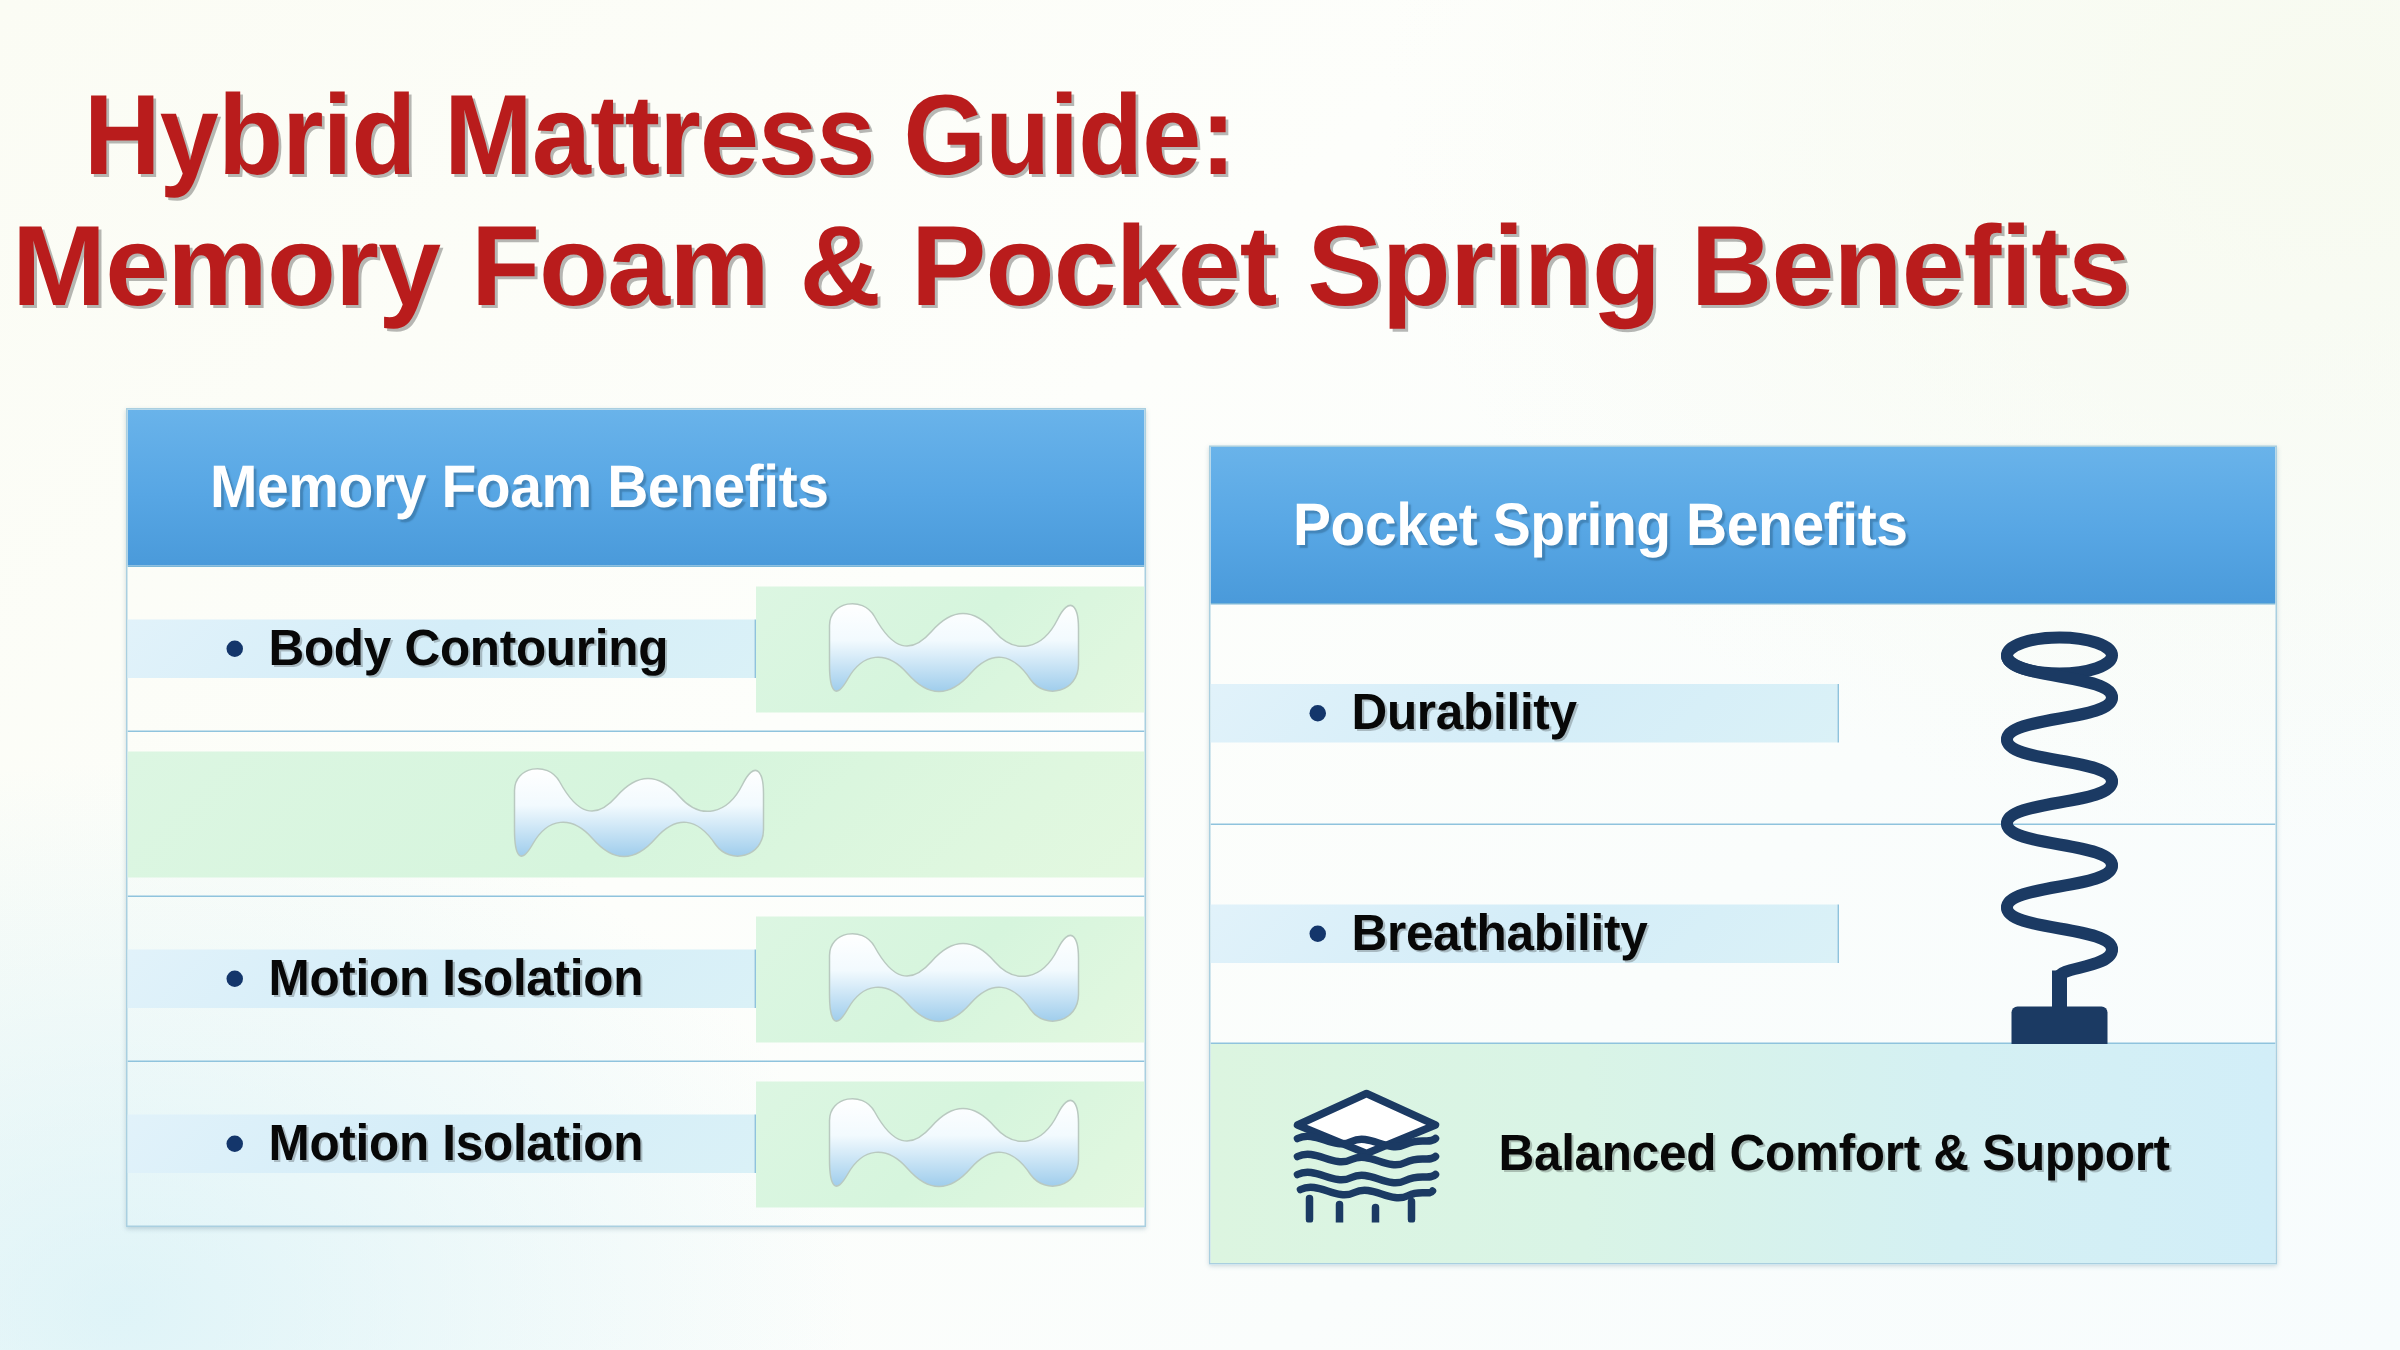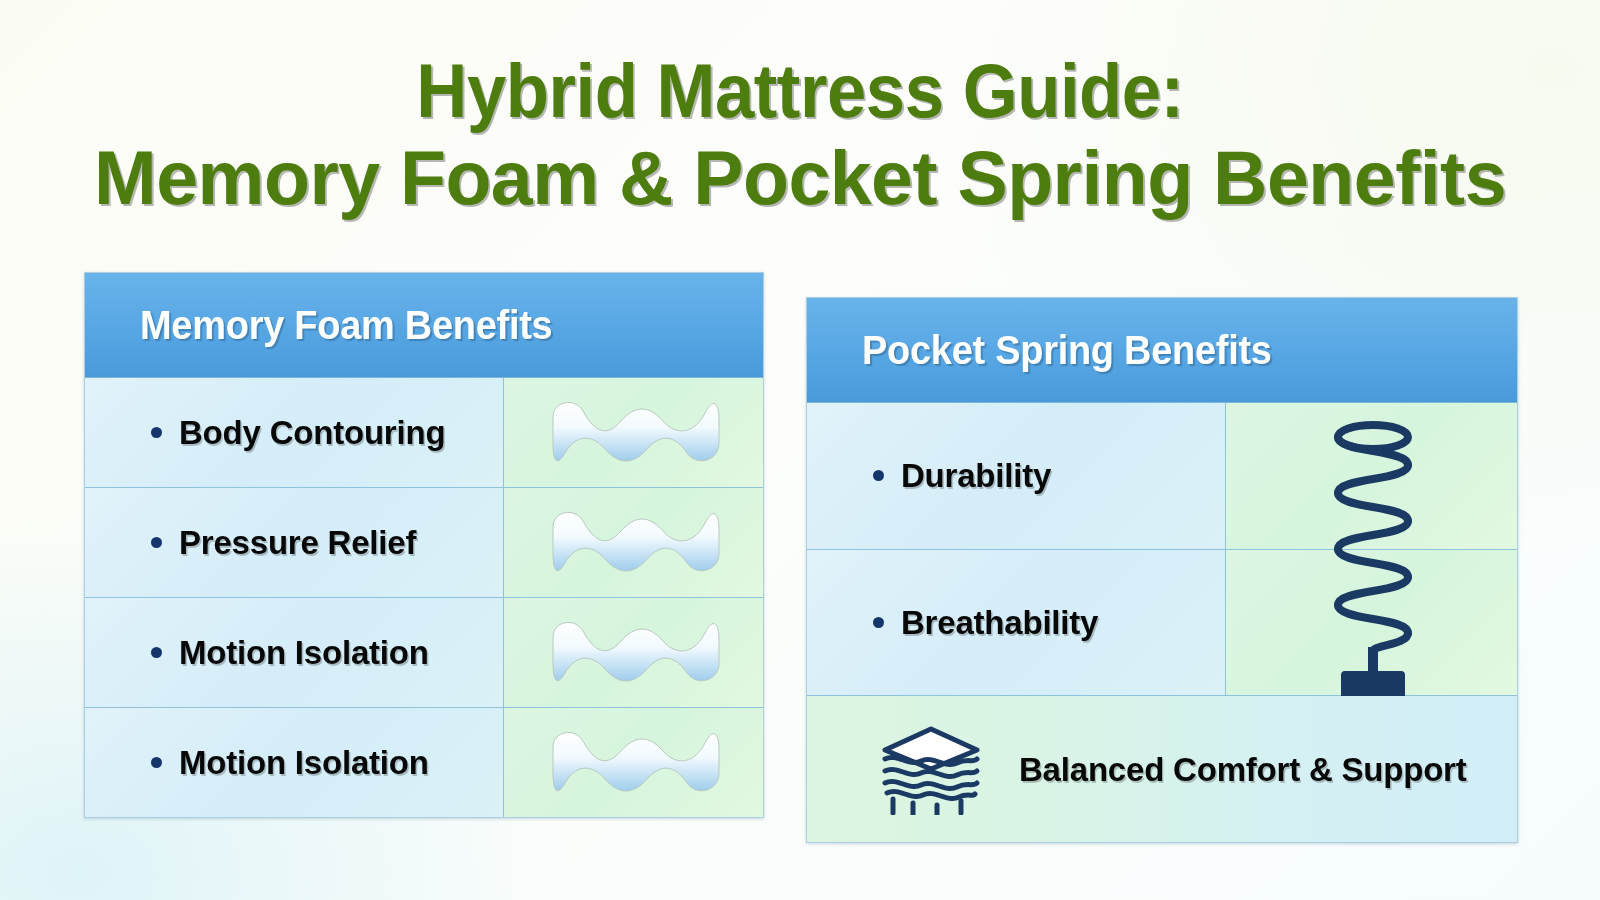--- a/index.html
+++ b/index.html
@@ -8,22 +8,22 @@
     font-family:"Liberation Sans", sans-serif;
     background:
       radial-gradient(ellipse 700px 520px at 5% 97%, rgba(198,235,245,0.55) 0%, rgba(198,235,245,0) 70%),
       radial-gradient(ellipse 900px 700px at 97% 8%, rgba(247,250,238,0.9) 0%, rgba(247,250,238,0) 70%),
       linear-gradient(135deg, #fbfcf4 0%, #fdfefb 40%, #f7fcfd 100%);
     position:relative;
   }
 
   
   .title-block{
-    position:absolute; left:0; top:48px; width:1600px; text-align:center;
-    color:#4d7c0f;
+    position:absolute; left:0; top:48px; width:1600px; 
+    color:#b91c1c;
     font-weight:bold;
     letter-spacing:-0.5px;
   }
   .title-line1{
     font-size:76px; line-height:86px;
     transform:scaleX(0.93);
     text-shadow:2px 2px 0 rgba(0,0,0,0.28);
   }
   .title-line2{
     font-size:76px; line-height:88px;
@@ -58,20 +58,21 @@
     transform-origin:left center;
     text-shadow:2px 2px 1px rgba(40,90,130,0.45);
   }
 
   .rows{ flex:1 1 auto; display:flex; flex-direction:column; position:relative; }
 
   .row{
     display:flex;
     border-bottom:1px solid #8fc3dd;
     position:relative;
+    align-items:center;
   }
   .row:last-child{ border-bottom:none; }
   .row.r1,.row.r2,.row.r3{ flex:1 1 0; }
 
   .cell-label{
     flex:0 0 auto;
     display:flex; align-items:center;
     padding-left:66px;
     background:linear-gradient(135deg,#e1f2fa 0%, #d4edf8 50%, #daf1f7 100%);
     border-right:1px solid #8fc3dd;
@@ -102,21 +103,21 @@
     text-shadow:1.5px 1.5px 0 rgba(0,0,0,0.22);
     white-space:nowrap;
   }
 
   
   .row.merged{
     flex:1 1 0;
     background:linear-gradient(90deg,#dcf5e0 0%, #d9f4e6 35%, #d4f0f3 70%, #d2eef8 100%);
     border-bottom:none;
     display:flex; align-items:center;
-    padding-left:68px;
+    padding-left:48px;
   }
   .merged-text{
     font-size:34px; font-weight:bold; color:#080808;
     letter-spacing:-0.2px;
     transform:scaleX(0.97); transform-origin:left center;
     text-shadow:1.5px 1.5px 0 rgba(0,0,0,0.22);
     margin-left:32px;
     white-space:nowrap;
   }
 
@@ -161,24 +162,20 @@
                 <stop offset="100%" stop-color="#9fcdec"></stop>
               </linearGradient>
             </defs>
             <path d="M8 26 C8 10, 30 6, 38 20 C50 42, 62 46, 76 30 C90 14, 104 14, 118 30 C132 46, 150 42, 160 22 C168 6, 174 12, 174 28 L174 52 C174 70, 152 76, 142 62 C130 44, 116 42, 102 58 C88 74, 74 74, 60 58 C46 42, 30 44, 20 62 C12 76, 8 70, 8 52 Z" fill="url(#fg1)" stroke="#b9c9c0" stroke-width="1"></path>
           </svg>
         </span>
       </div>
     </div>
 
     <div class="row r2">
-      <div class="cell-label">
-        <span class="bullet"></span>
-        <span class="item-text">Pressure Relief</span>
-      </div>
       <div class="cell-icon">
         <span>
           <svg width="178" height="84" viewBox="0 0 178 84">
             <defs>
               <linearGradient id="fg2" x1="0" y1="0" x2="0" y2="1">
                 <stop offset="0%" stop-color="#ffffff"></stop>
                 <stop offset="42%" stop-color="#f2fafe"></stop>
                 <stop offset="100%" stop-color="#9fcdec"></stop>
               </linearGradient>
             </defs>

